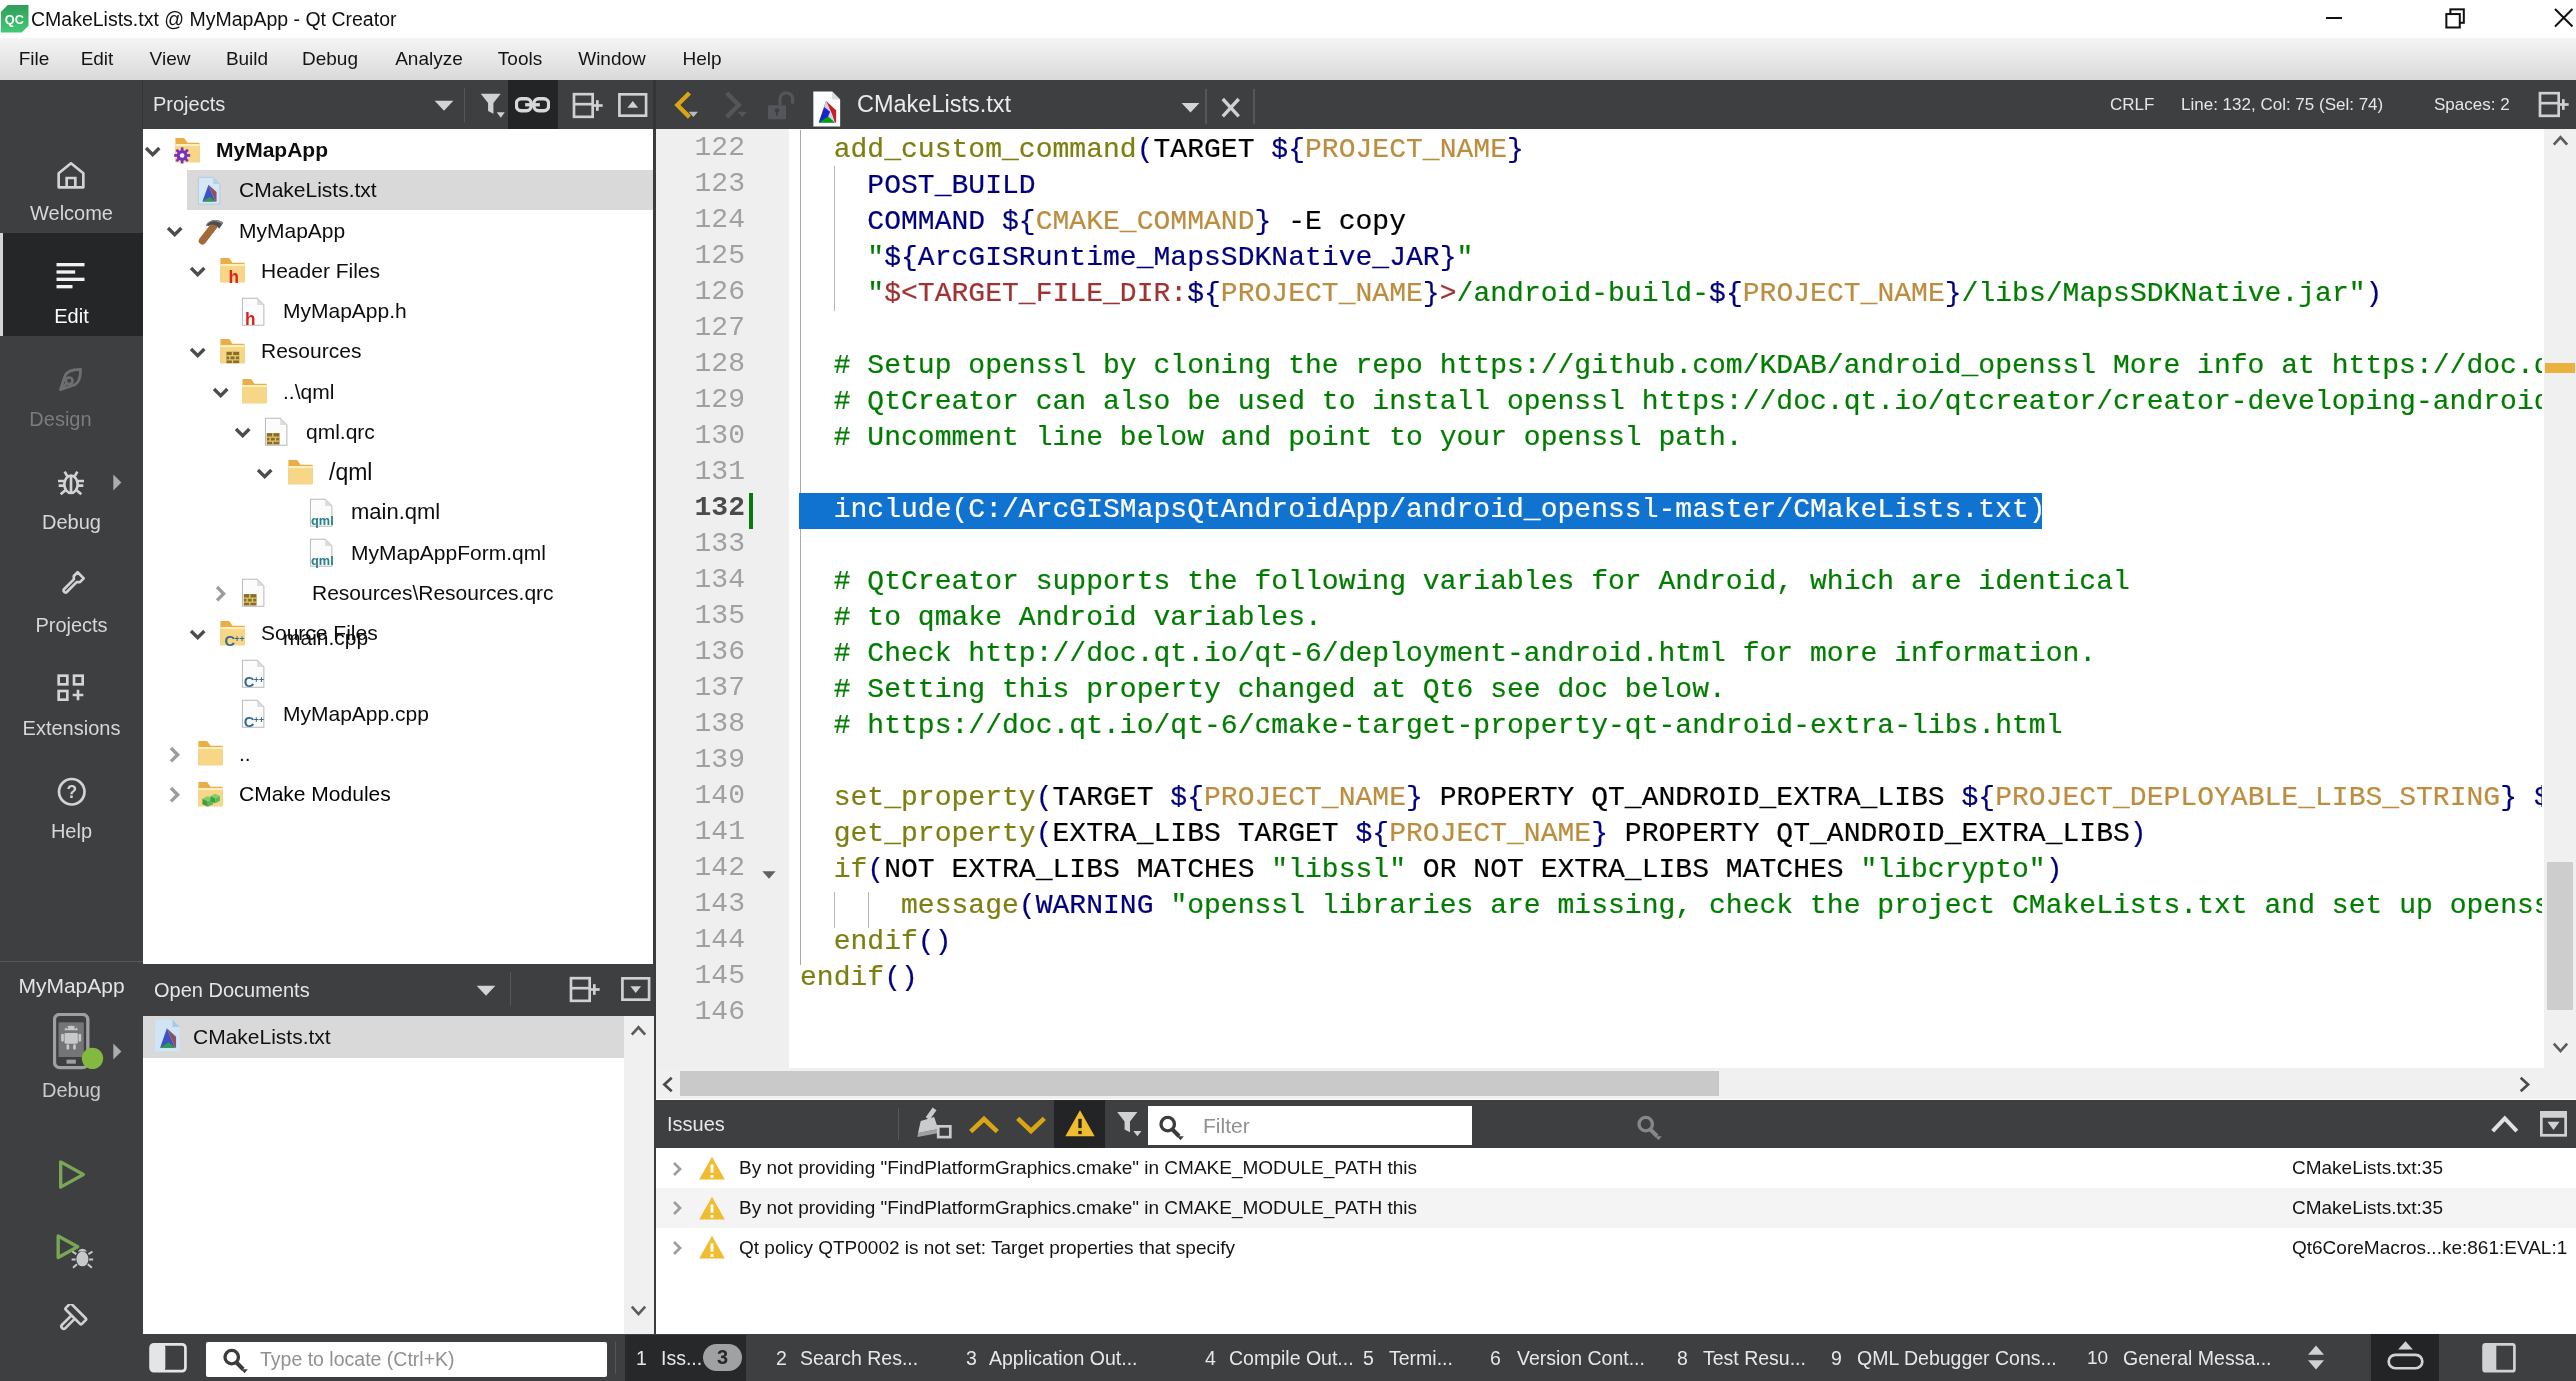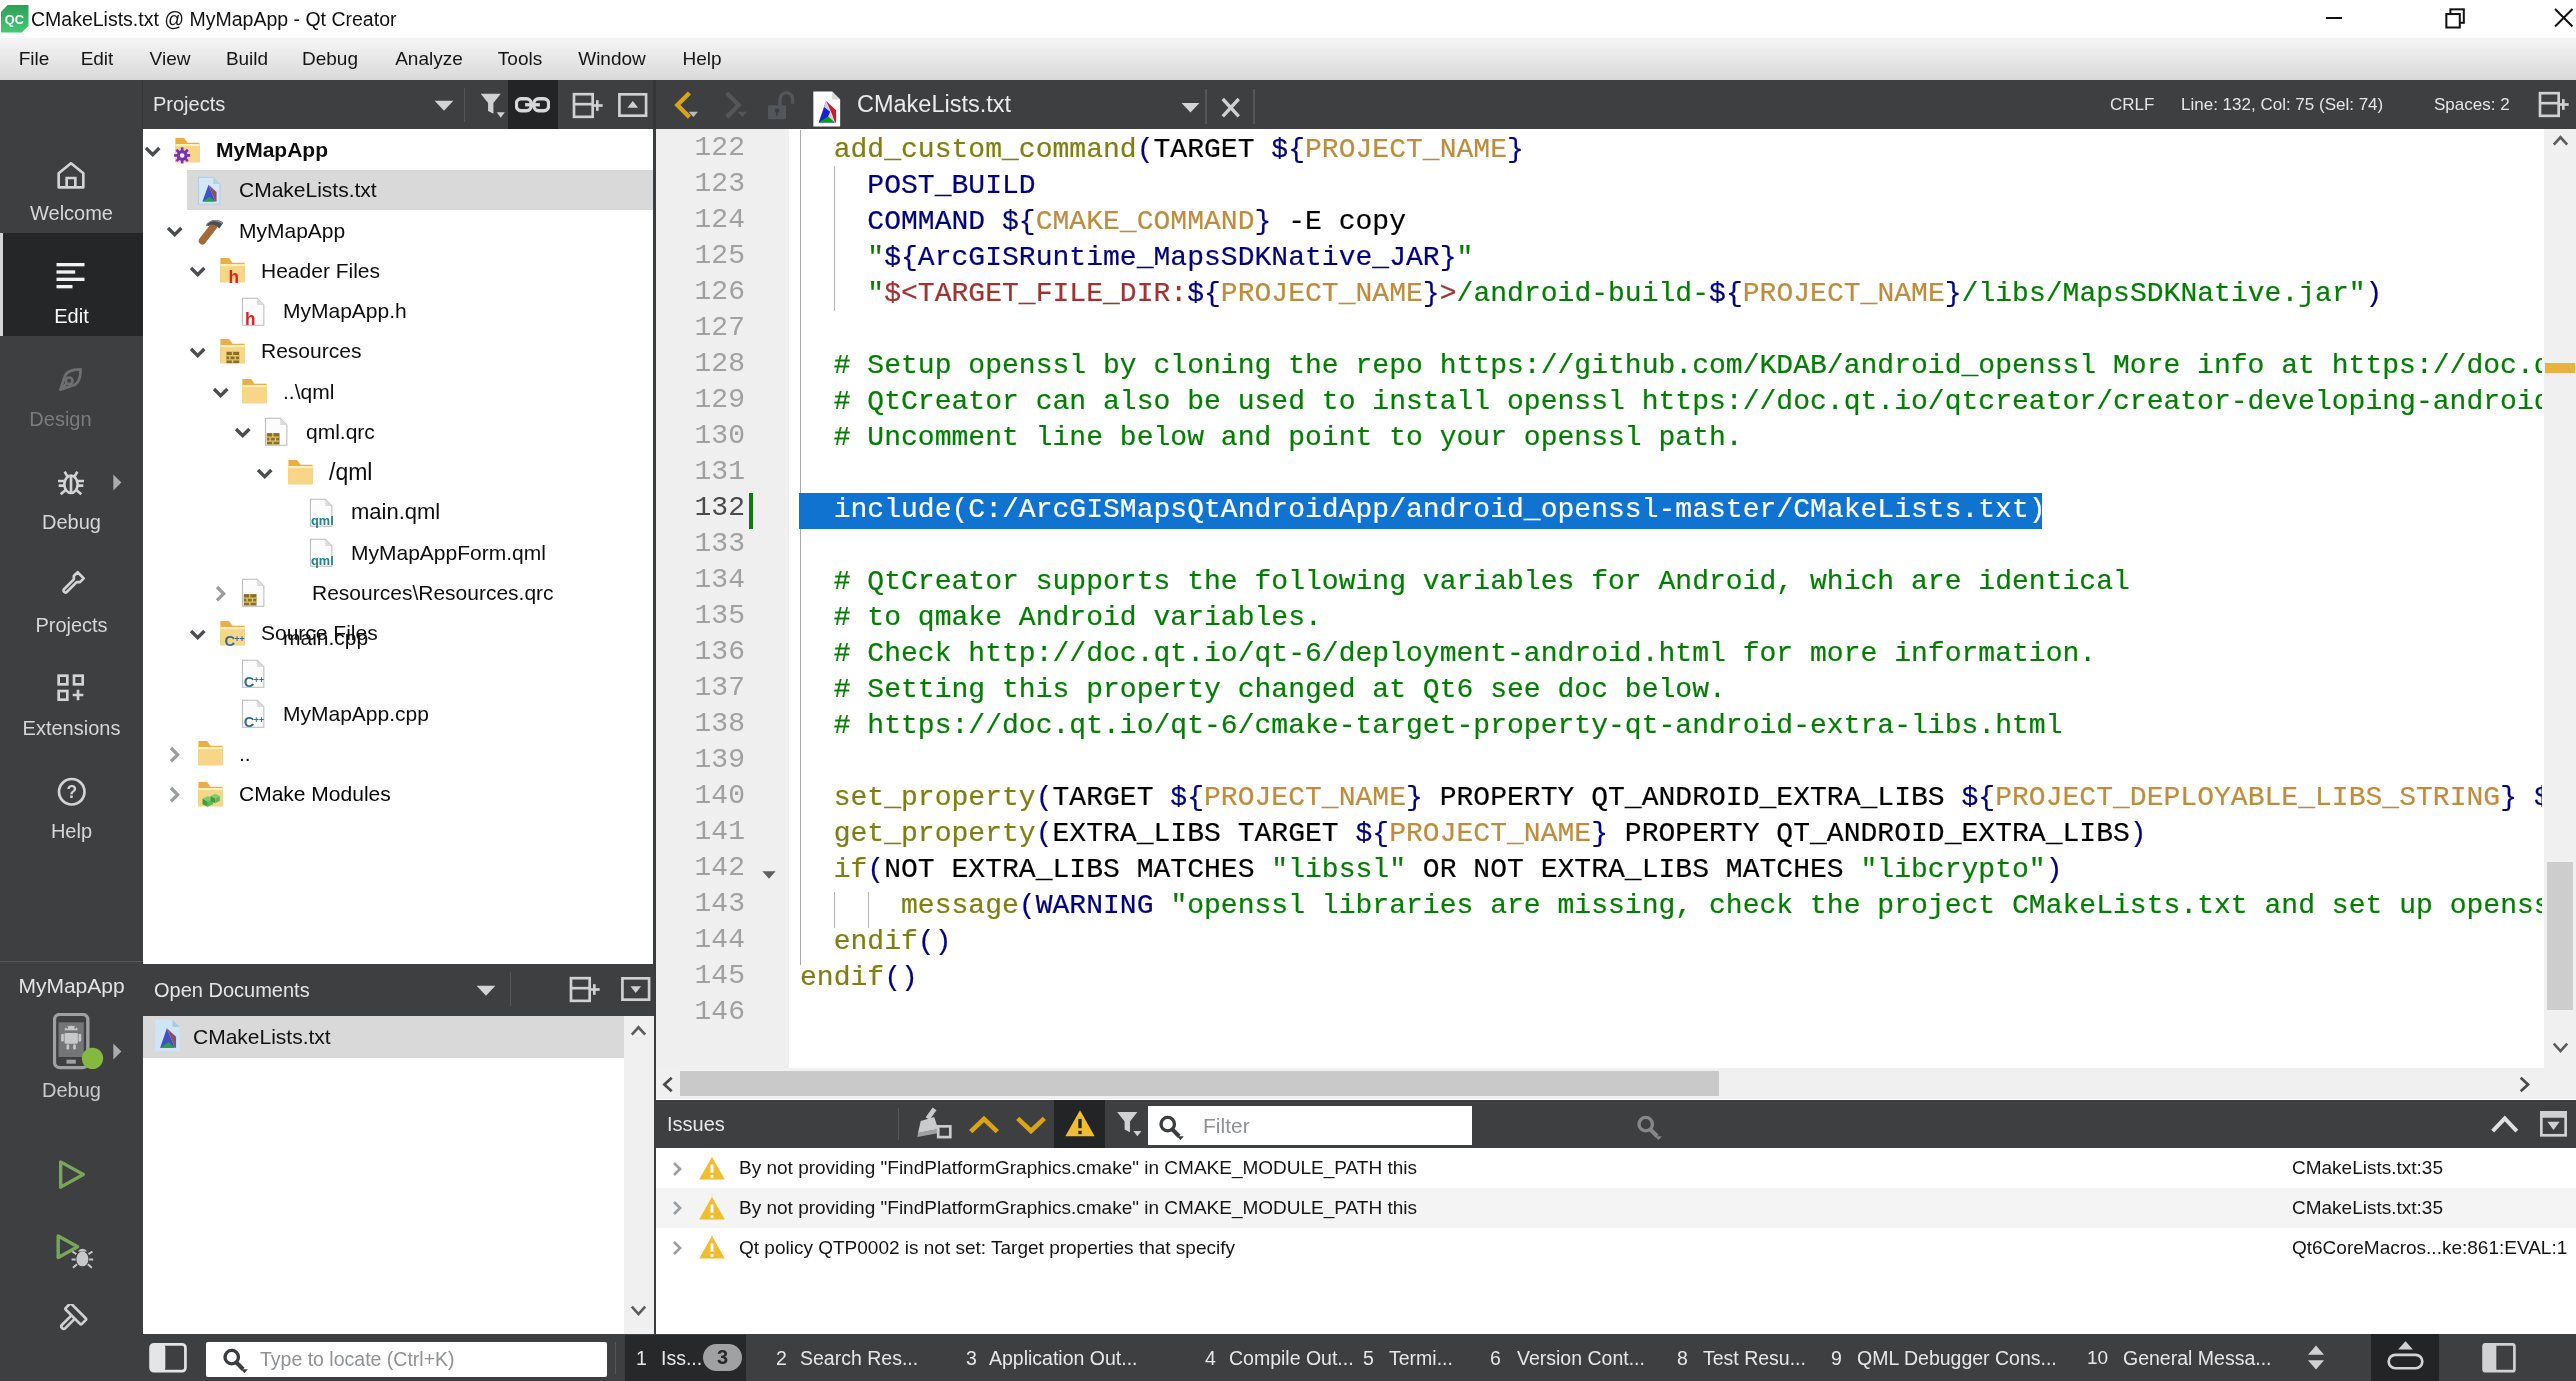--- a/index.html
+++ b/index.html
@@ -484,21 +484,21 @@
   <pre class="abs mono" style="white-space:pre;left:656px;top:130px;width:89px;text-align:right;font-size:28px;line-height:36px;color:#a0a0a0;">122
 123
 124
 125
 126
 127
 128
 129
 130
 131
-<span style="color:#4b4b4b;font-weight:normal;margin-top:8px;">132</span>
+<span style="color:#4b4b4b;font-weight:bold;margin-top:8px;">132</span>
 133
 134
 135
 136
 137
 138
 139
 140
 141
 142

